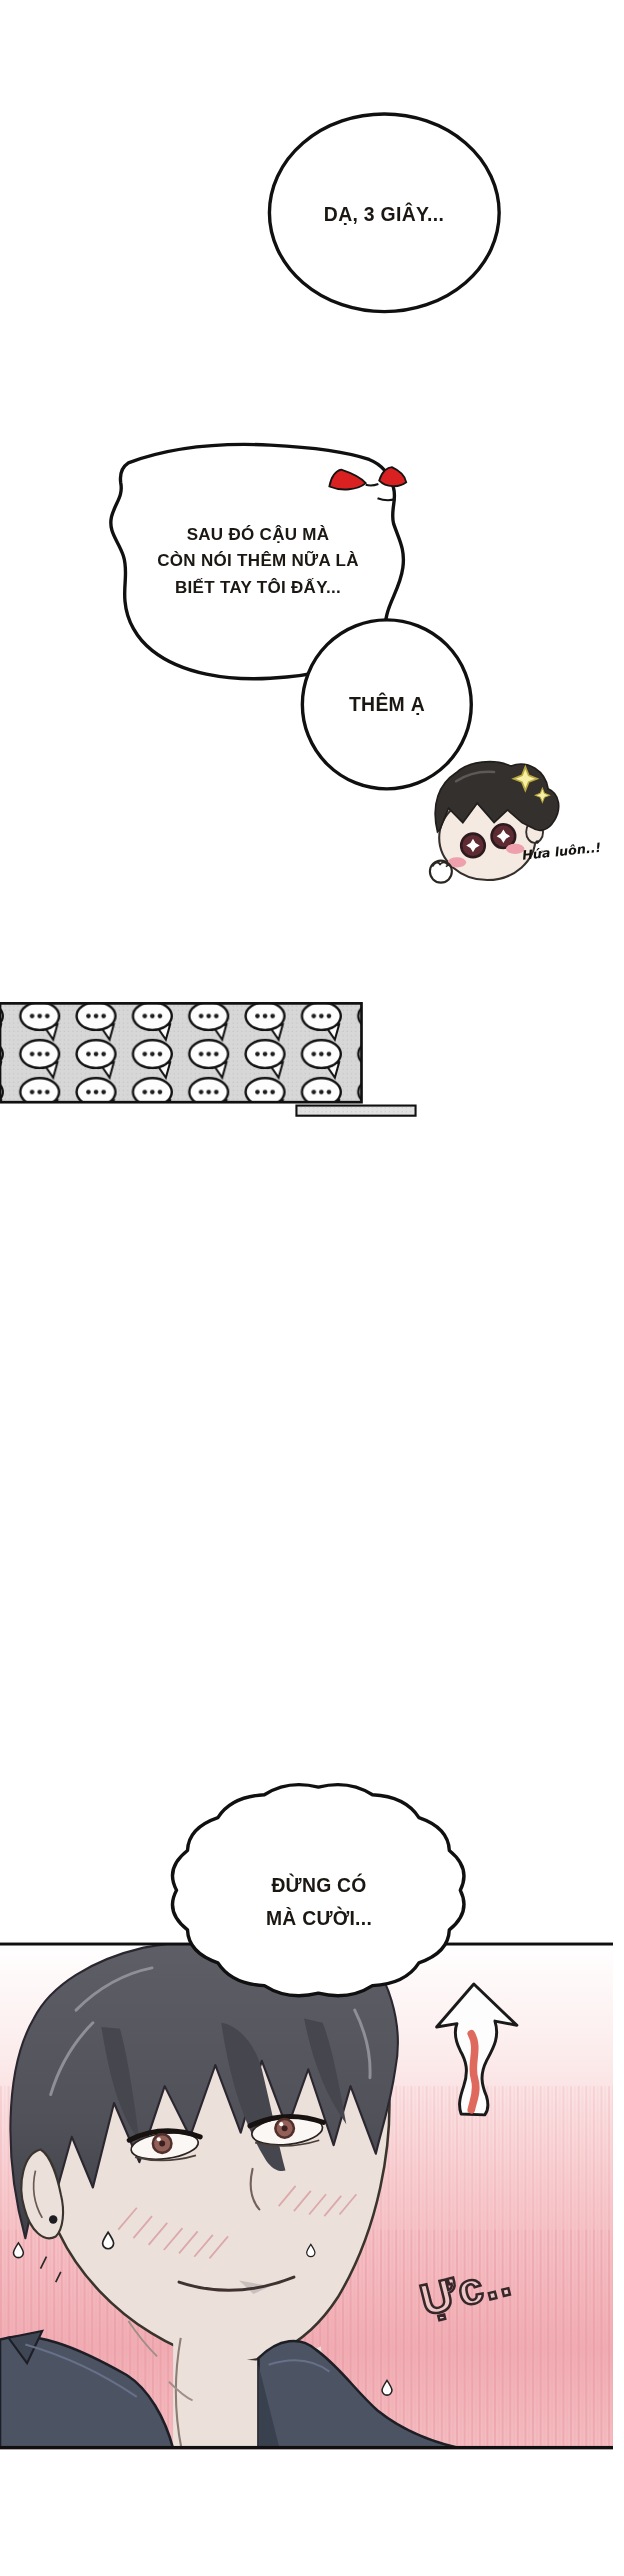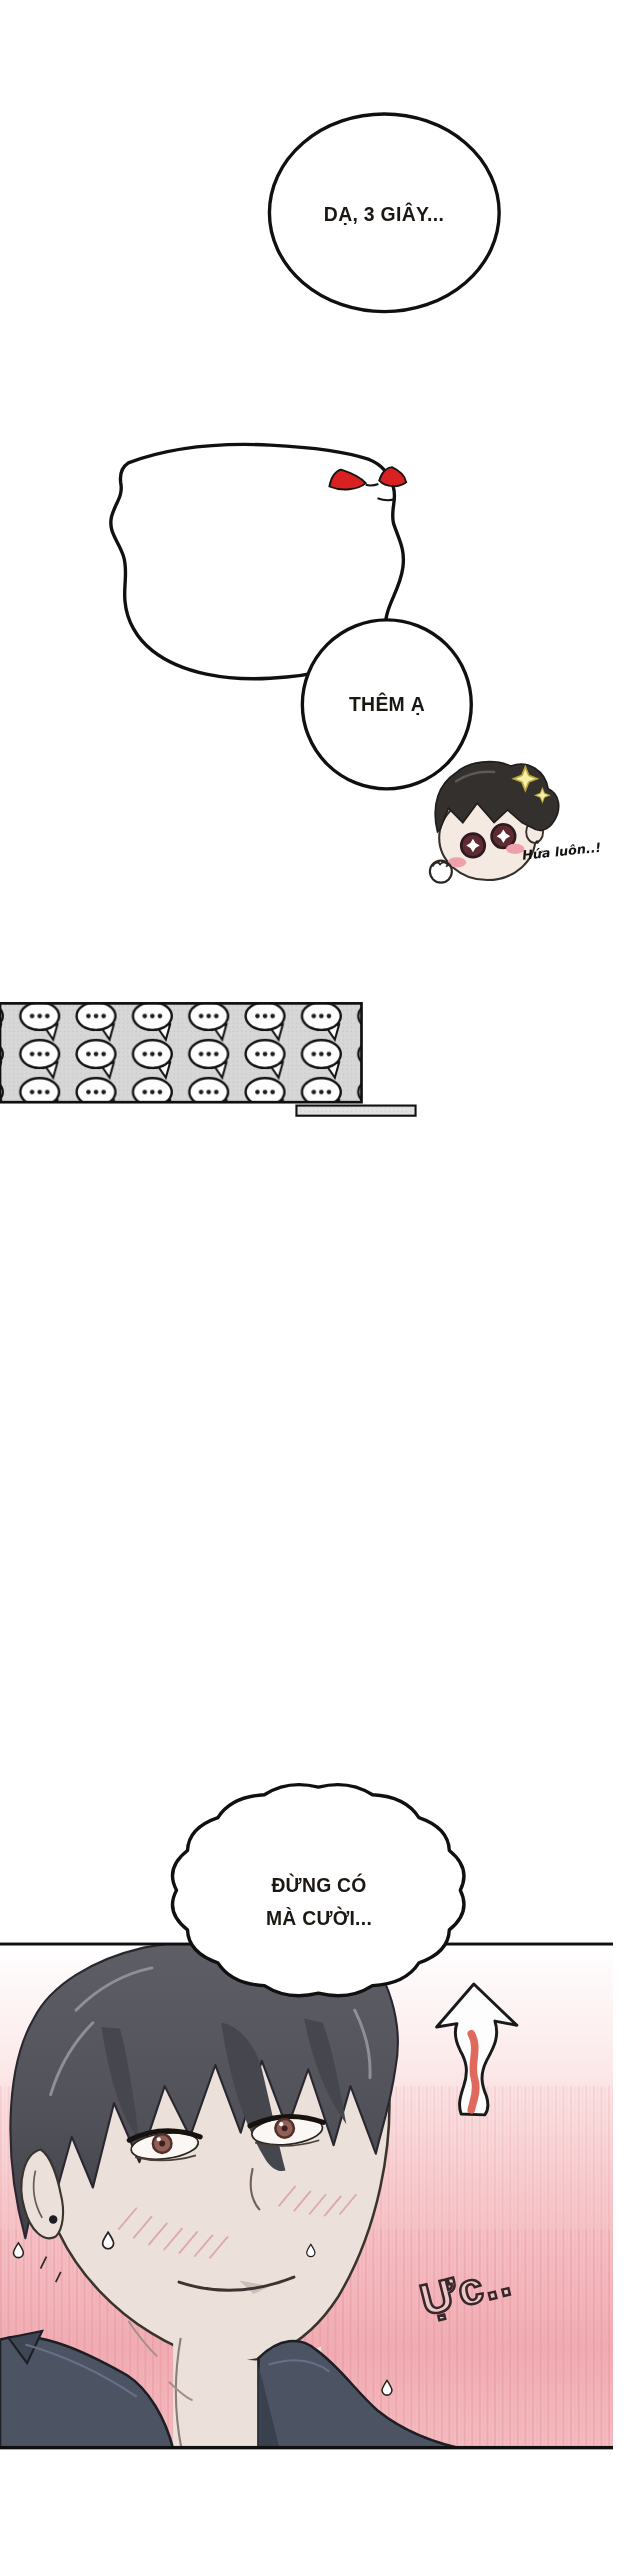--- a/index.html
+++ b/index.html
@@ -232,20 +232,23 @@
     <path d="M545,2238 Q558,2264 532,2285 Q531,2312 496,2324 Q480,2349 441,2351
              Q413,2369 377,2360 Q341,2369 313,2351 Q274,2349 258,2324
              Q223,2312 222,2285 Q195,2264 209,2238 Q195,2212 222,2191
              Q223,2164 258,2152 Q274,2127 313,2125 Q341,2107 377,2116
              Q413,2107 441,2125 Q480,2127 496,2152 Q531,2164 532,2191
              Q558,2212 545,2238 Z" fill="#ffffff" stroke="#101010" stroke-width="4" stroke-linejoin="round"></path>
   </g>
 </svg>
 
 <div class="dlg dlg1">DẠ, 3 GIÂY...</div>
+<div class="dlg dlg2">SAU ĐÓ CẬU MÀ
+CÒN NÓI THÊM NỮA LÀ
+BIẾT TAY TÔI ĐẤY...</div>
 <div class="dlg dlg3">THÊM Ạ</div>
 <div class="dlg dlg4">ĐỪNG CÓ
 MÀ CƯỜI...</div>
 <div class="caption">Hứa luôn..!</div>
 <div class="sfx">Ực..</div>
 
 </div>
 
 
 </body></html>

